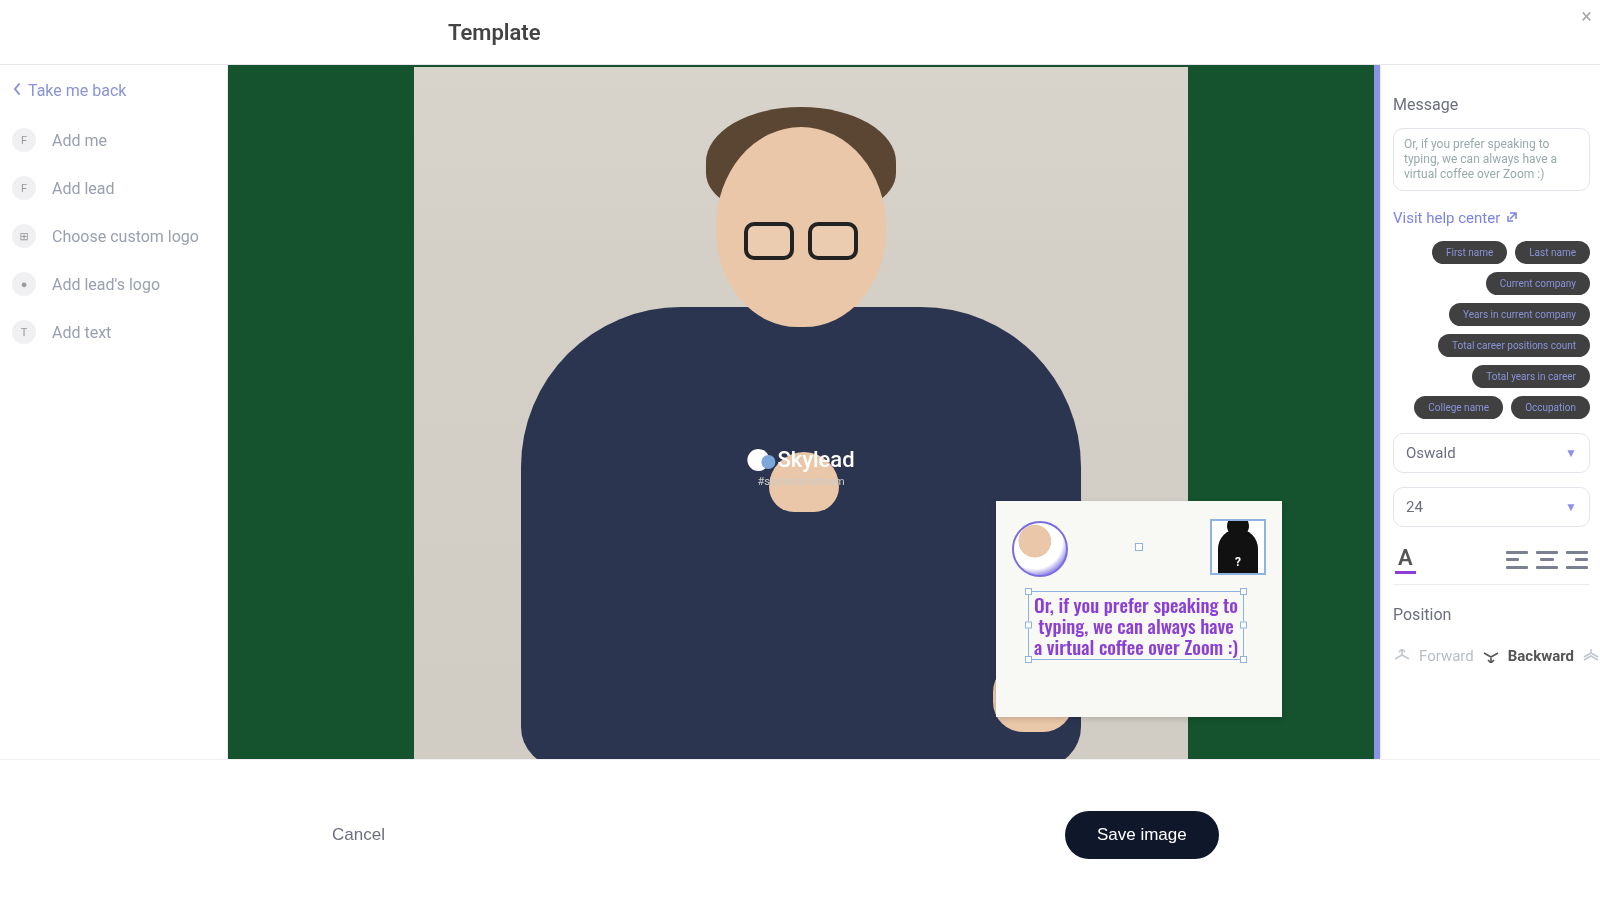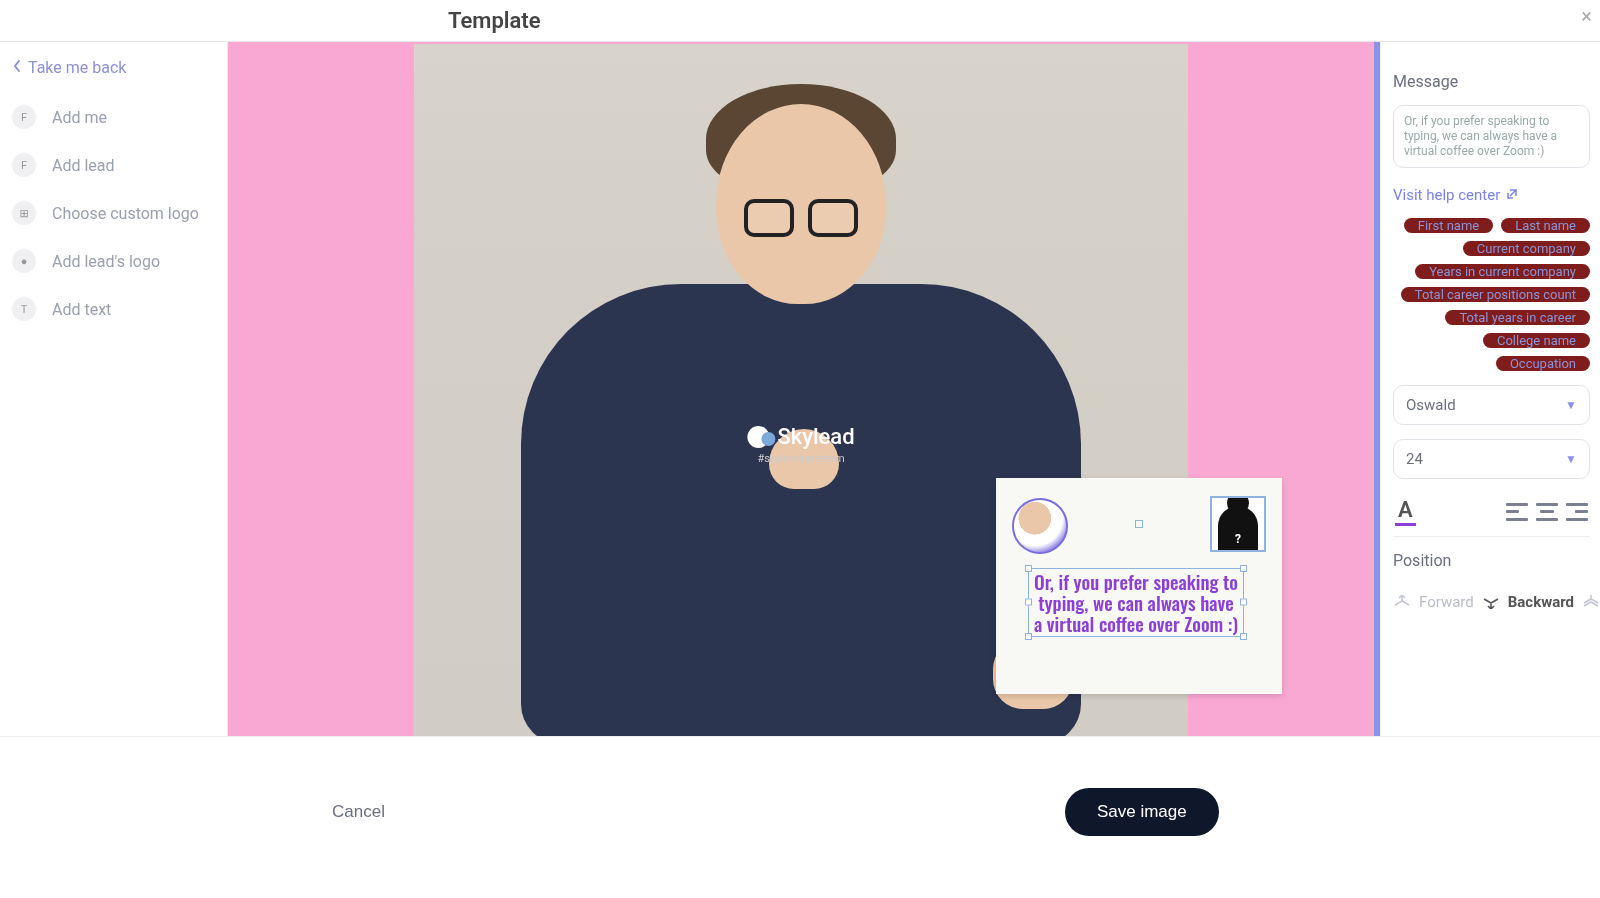--- a/index.html
+++ b/index.html
@@ -8,21 +8,21 @@
     background: #fff;
     color: #555;
     width: 1600px;
     height: 898px;
     overflow: hidden;
     position: relative;
   }
 
   
   .header {
-    height: 42px;
+    height: 65px;
     border-bottom: 1px solid #e5e5ea;
     display: flex;
     align-items: center;
     padding-left: 448px;
     position: relative;
   }
   .header-title {
     font-size: 22px;
     font-weight: 600;
     color: #444;
@@ -81,21 +81,21 @@
     align-items: center;
     justify-content: center;
     font-size: 11px;
     color: #999;
     flex-shrink: 0;
   }
 
   
   .canvas-area {
     flex: 1;
-    background: #f9a8d4;
+    background: #14532d;
     display: flex;
     justify-content: center;
     padding-top: 2px;
     position: relative;
   }
   .canvas-wrap {
     position: relative;
     width: 774px;
     height: 692px;
   }
@@ -274,25 +274,25 @@
     font-size:15px;
     cursor:pointer;
     display:flex; align-items:center; gap:6px;
     margin-top:4px;
   }
   .ext-icon{font-size:12px;}
   .chips {
     display:flex; flex-wrap:wrap; gap:8px; justify-content:flex-end;
   }
   .chip {
-    background:#7f1d1d;
+    background:#404040;
     color:#8a92d8;
     border-radius:16px;
-    padding:0 14px;
-    font-size:13px;
+    padding:6px 14px;
+    font-size:10px;
     cursor:pointer;
     white-space:nowrap;
   }
   .select-row{
     border:1px solid #e3e3ea;
     border-radius:10px;
     padding:10px 12px;
     display:flex; justify-content:space-between; align-items:center;
     font-size:15px; color:#6b6f80;
     cursor:pointer;
@@ -314,21 +314,21 @@
   .align-group{display:flex; gap:8px;}
   .align-btn{
     width:22px; height:18px; cursor:pointer;
     display:flex; flex-direction:column; justify-content:space-between;
   }
   .align-btn span{height:3px; background:#7a7f92; display:block; border-radius:1px;}
   .al-left span:nth-child(2){width:60%;}
   .al-center span:nth-child(2){width:60%; margin:0 auto;}
   .al-right span:nth-child(2){width:60%; margin-left:auto;}
 
-  .pos-label{font-size:16px; color:#6b6f80; }
+  .pos-label{font-size:16px; color:#6b6f80; margin-top:6px;}
   .pos-grid{
     display:grid;
     grid-template-columns:1fr 1fr 1fr 1fr;
     row-gap:16px;
     column-gap:8px;
   }
   .pos-btn{
     display:flex; align-items:center; gap:8px;
     font-size:15px; color:#b8bdc9; cursor:pointer;
   }

